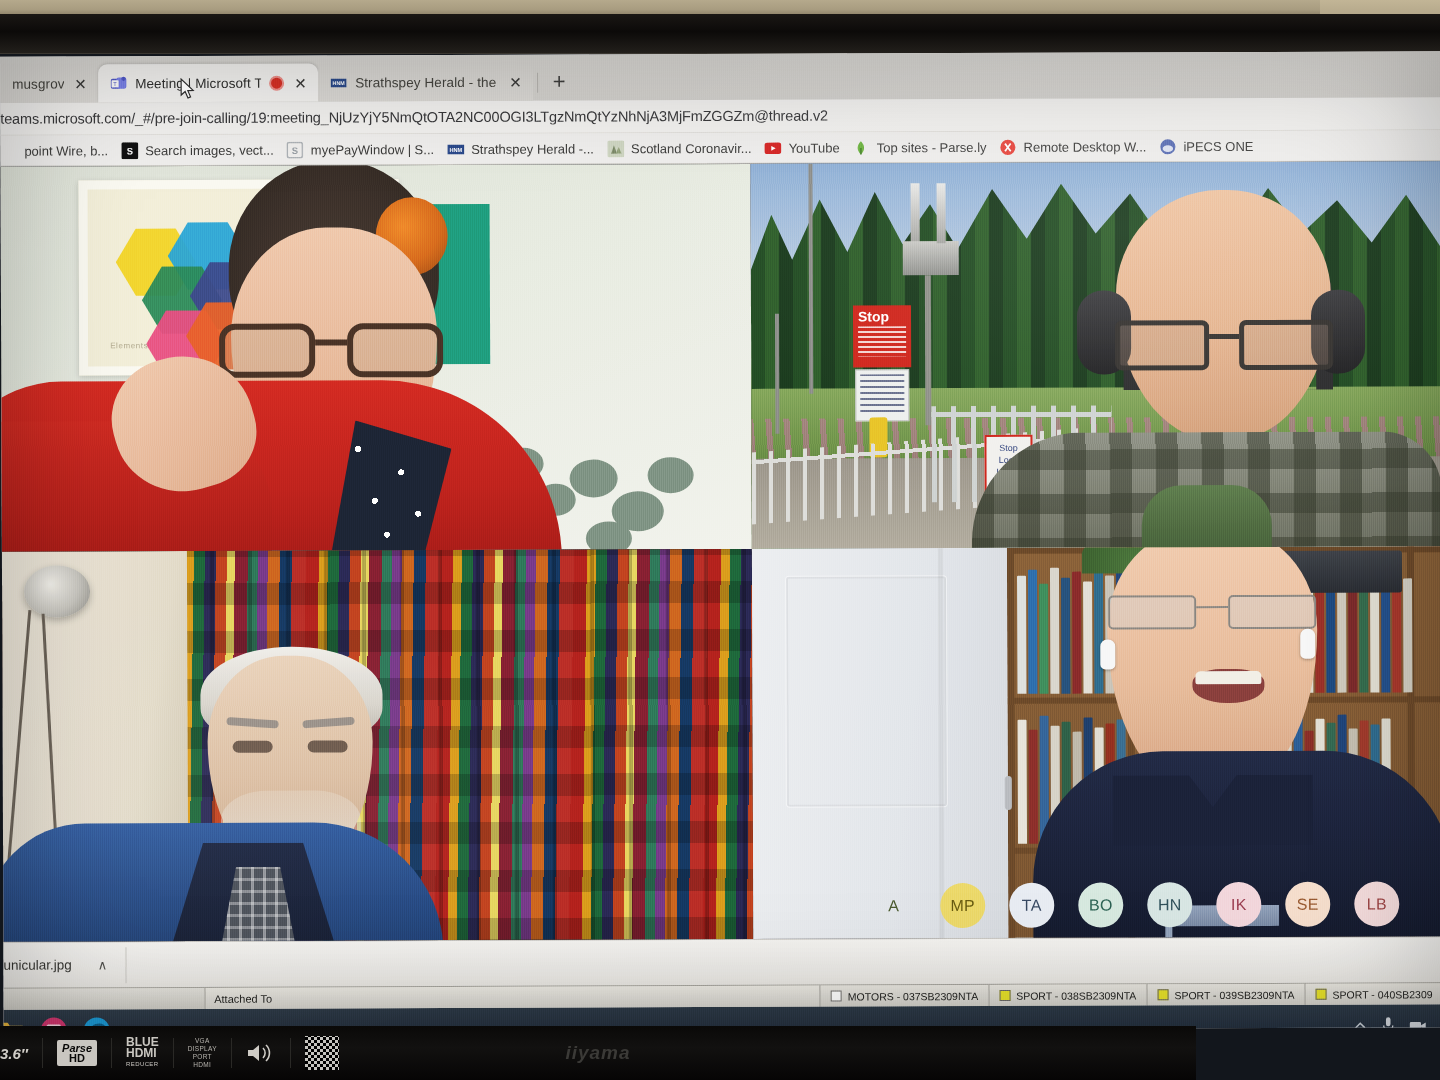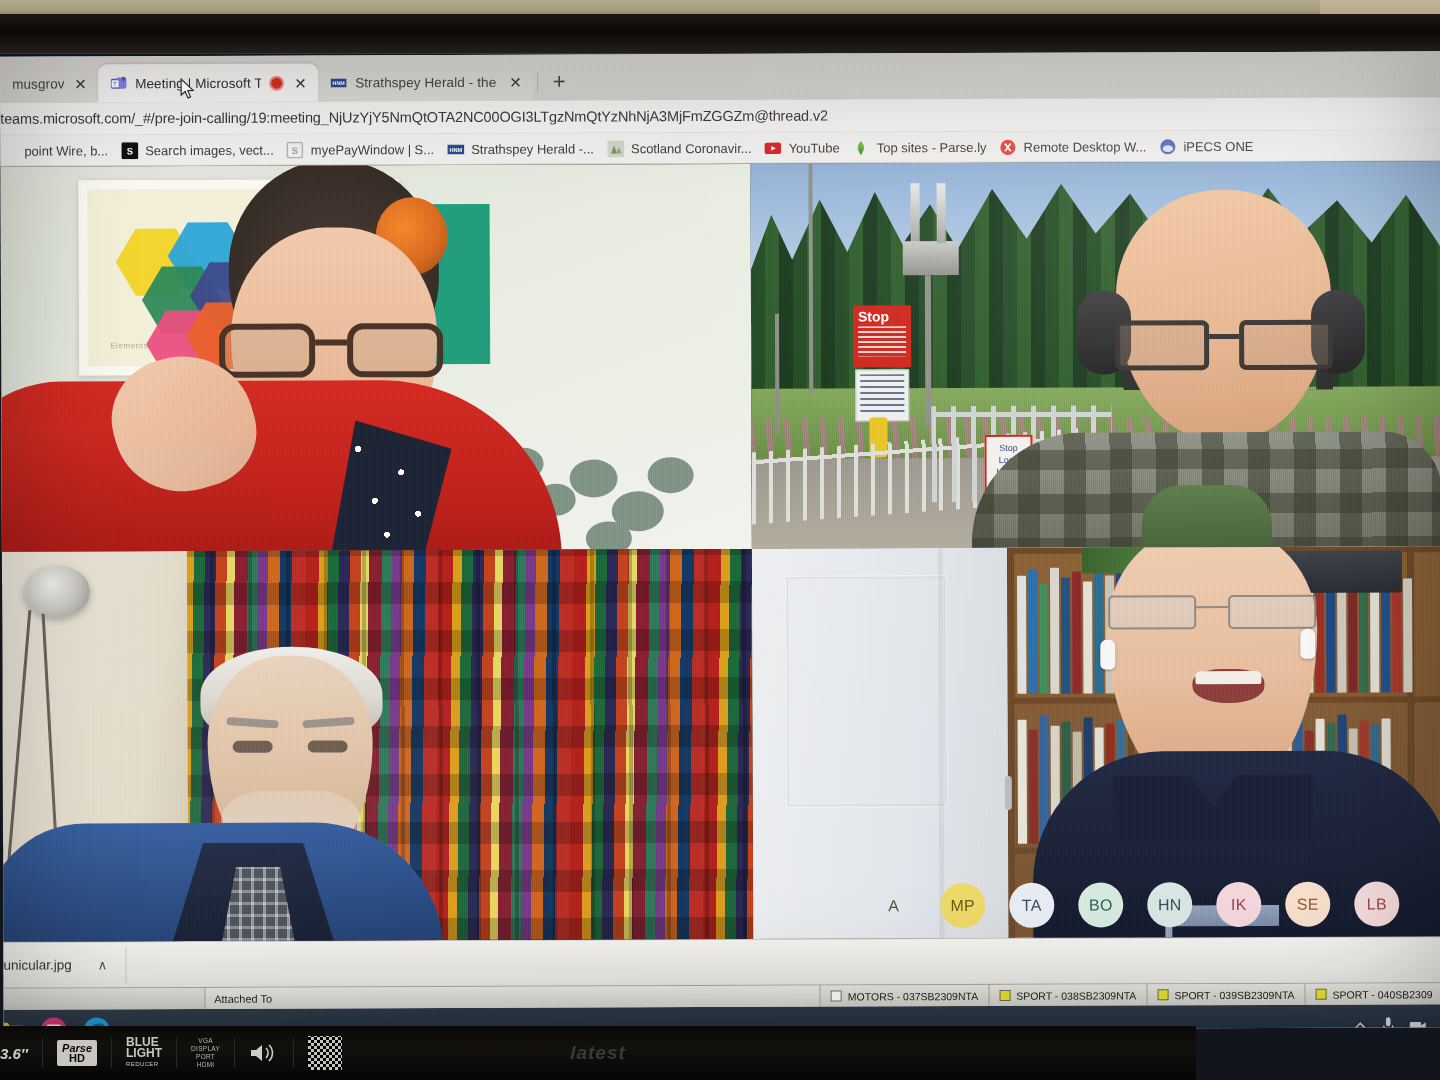--- a/index.html
+++ b/index.html
@@ -1018,36 +1018,36 @@
     </div>
     <div class="bz">
       <span class="fullhd">
         <span style="display:block;font-style:italic;">Parse</span>
         <span style="display:block;">HD</span>
       </span>
     </div>
     <div class="bz">
       <span class="bl">
         <span>BLUE</span><br>
-        <span>LIGHT</span>
+        <span>HDMI</span>
         <small>REDUCER</small>
       </span>
     </div>
     <div class="bz">
       <span class="ports" style="white-space:pre-line;">VGA
 DISPLAY
 PORT
 HDMI</span>
     </div>
     <div class="bz">
       <svg width="30" height="22" viewBox="0 0 30 22">
         <path d="M2 8 H7 L13 3 V19 L7 14 H2 Z" fill="#cfccc6"></path>
         <path d="M17 6 a7 7 0 0 1 0 10" stroke="#cfccc6" stroke-width="1.6" fill="none"></path>
         <path d="M20 3 a11 11 0 0 1 0 16" stroke="#cfccc6" stroke-width="1.6" fill="none"></path>
       </svg>
     </div>
     <div class="bz nb">
       <span class="qr"></span>
     </div>
-    <span class="iiyama">latest</span>
+    <span class="iiyama">iiyama</span>
   </div>
 
 </div>
 
 </body></html>

